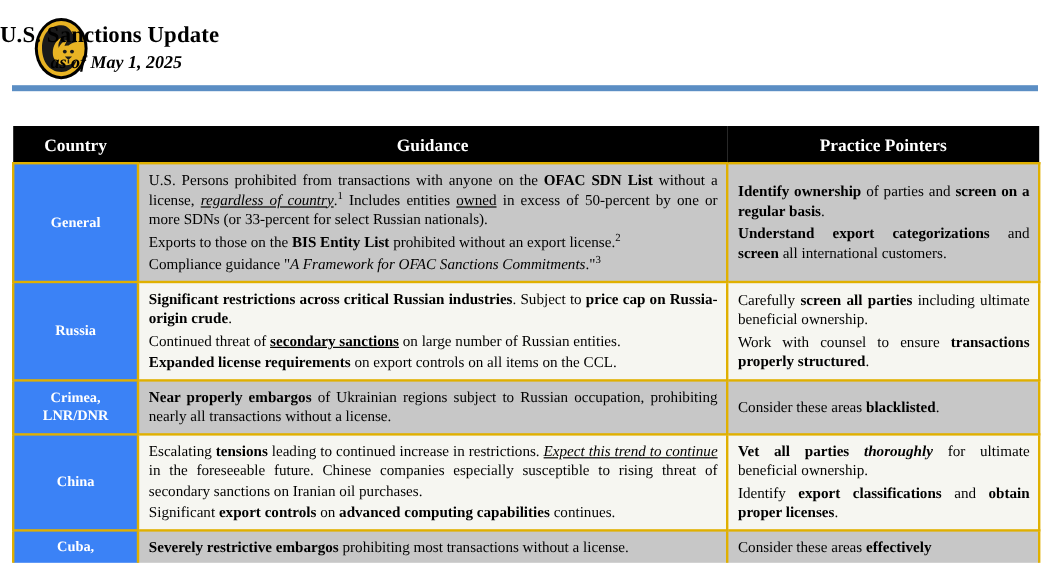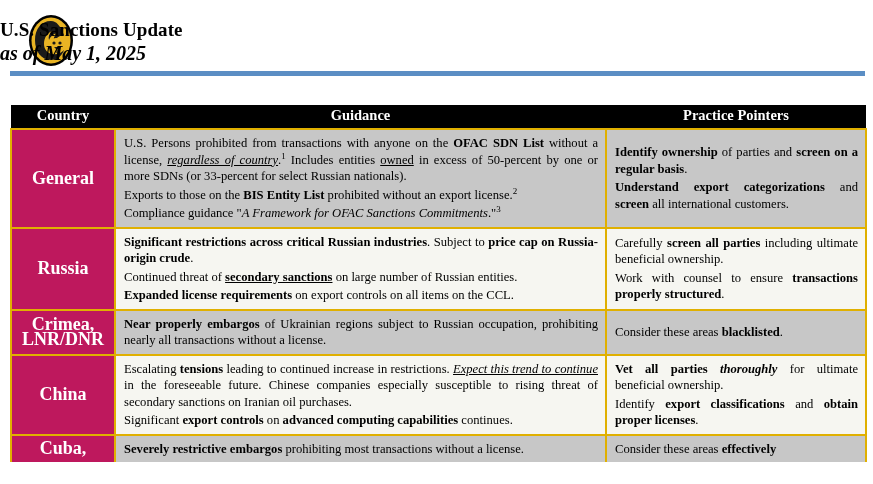--- a/index.html
+++ b/index.html
@@ -37,25 +37,26 @@
     width: 873px;
     text-align: left;
   }
   .doc-title {
     font-size: 19px;
     font-weight: bold;
     letter-spacing: 0.1px;
     line-height: 24px;
   }
   .doc-subtitle {
-    font-size: 20px;
+    font-size: 15px;
     font-style: italic;
     font-weight: bold;
     line-height: 20px;
     margin-top: 1px;
+    margin-left: 42px;
   }
 
   .rule {
     position: absolute;
     left: 10px;
     top: 71px;
     width: 855px;
     height: 5px;
     background: #5b8ec4;
   }
@@ -75,30 +76,30 @@
   table.sanctions col.c-country { width: 104px; }
   table.sanctions col.c-guidance { width: 491px; }
   table.sanctions col.c-pointers { width: 260px; }
 
   thead th {
     background: #000000;
     color: #ffffff;
     font-size: 14.5px;
     font-weight: bold;
     text-align: center;
-    padding: 2px 0 4px 0;
+    padding: 9px 0 4px 0;
     border: none;
     line-height: 17px;
   }
 
   td.country {
-    background: #be185d;
+    background: #3b82f6;
     color: #ffffff;
     font-weight: bold;
-    font-size: 18px;
+    font-size: 12px;
     text-align: center;
     vertical-align: middle;
     line-height: 15px;
     border-top: 2px solid #e0b000;
     border-bottom: 2px solid #e0b000;
     border-left: 2px solid #e0b000;
     border-right: 2px solid #e0b000;
     padding: 0 2px;
   }
 

